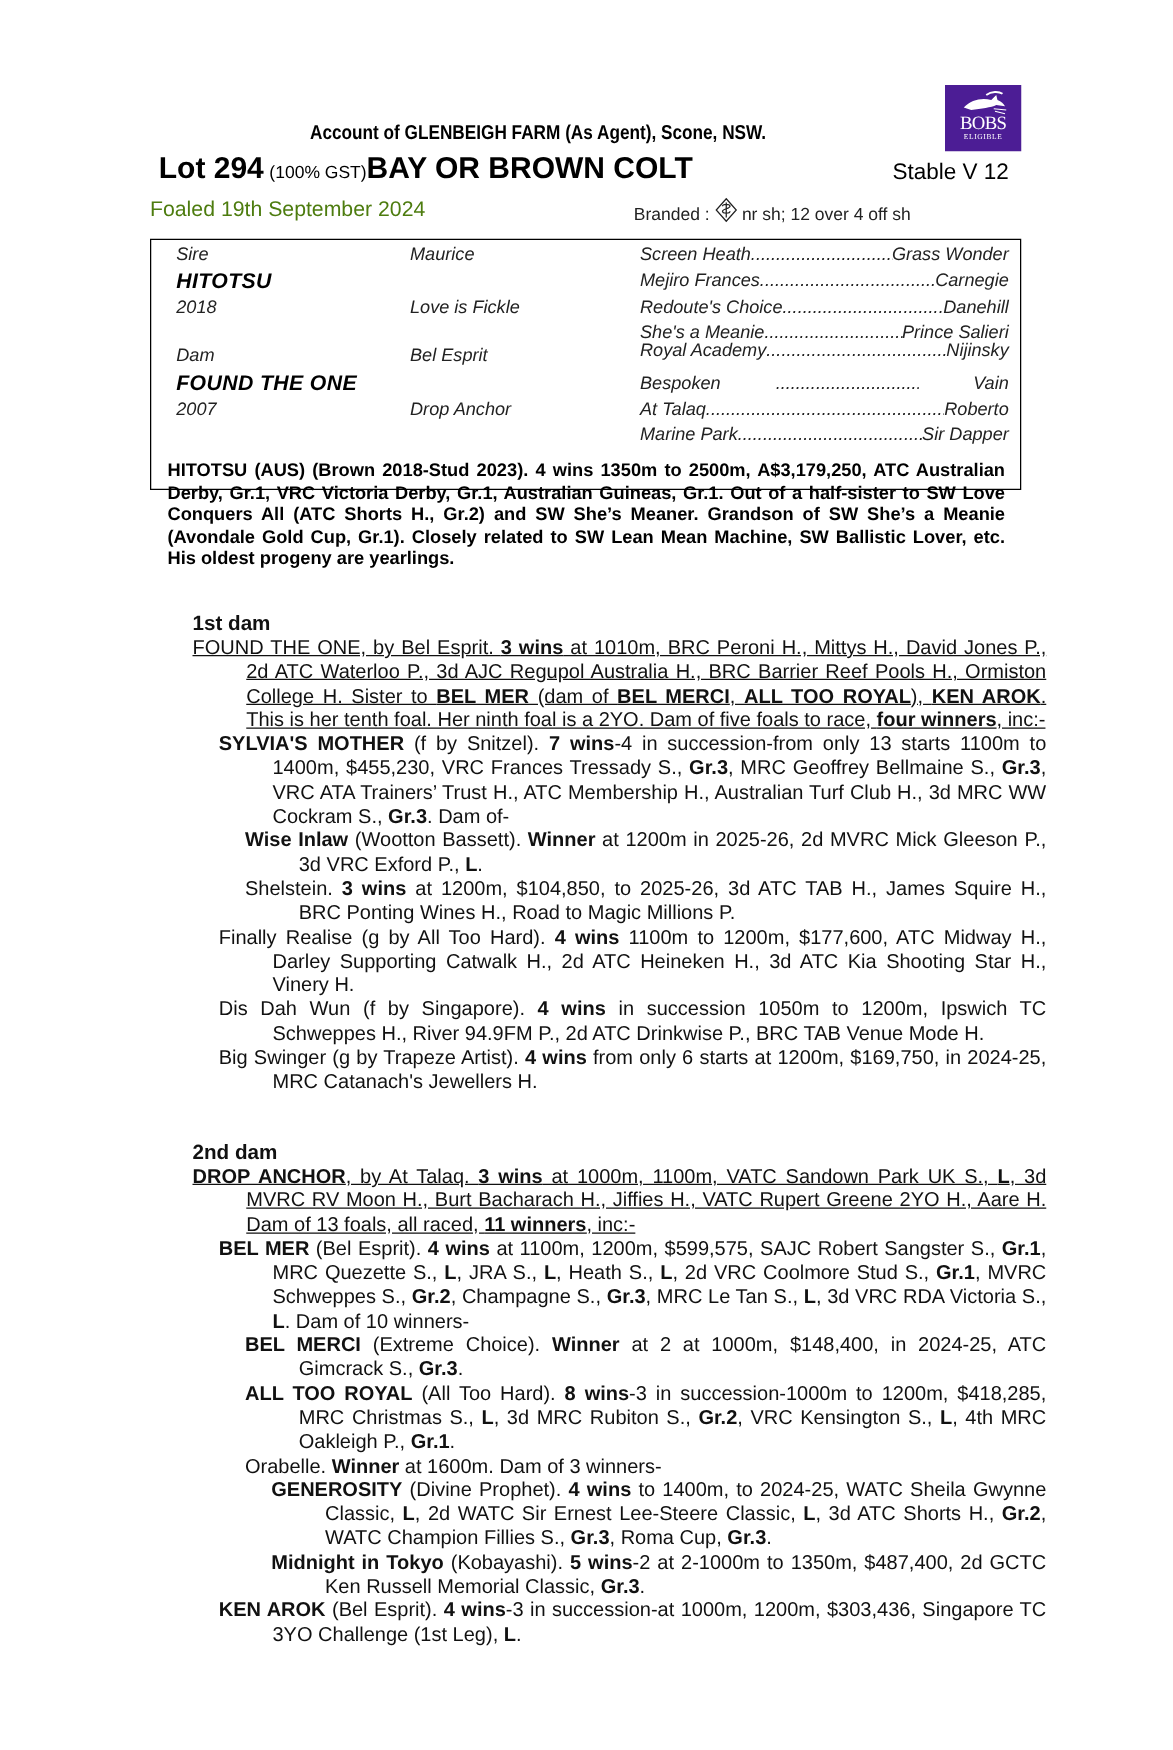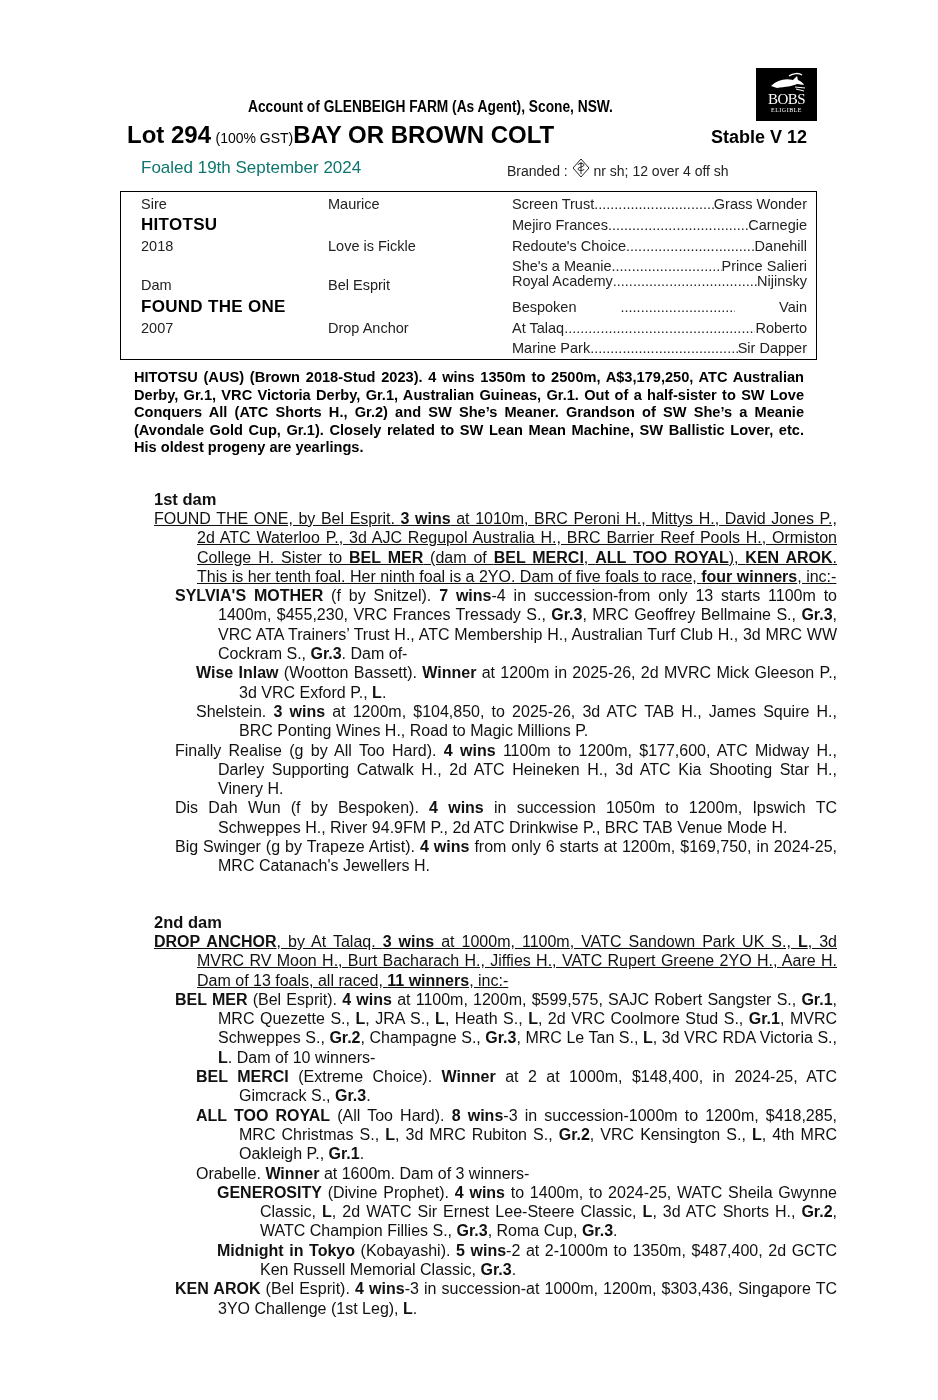--- a/index.html
+++ b/index.html
@@ -1,30 +1,30 @@
 <!DOCTYPE html>
 <html><head>
   <meta charset="utf-8">
   <style>
     html, body { margin: 0; padding: 0; background: #ffffff; }
     body { width: 938px; height: 1400px; position: relative; overflow: hidden; color: #000; font-family: "Liberation Sans", sans-serif; }
-    .logo { position: absolute; left: 756px; top: 68px; width: 61px; height: 53px; background: #000000; color: #fff; text-align: center; }
+    .logo { position: absolute; left: 756px; top: 68px; width: 61px; height: 53px; background: #4c1d95; color: #fff; text-align: center; }
     .logo svg { display: block; margin: 4px auto 0; }
     .logo .bobs { font-family: "Liberation Serif", serif; font-size: 15px; line-height: 14px; letter-spacing: -0.5px; }
     .logo .elig { font-family: "Liberation Serif", serif; font-size: 6px; letter-spacing: 0.5px; line-height: 8px; }
     .account { position: absolute; left: 248px; top: 98px; font-size: 16px; font-weight: bold; transform: scaleX(0.86); transform-origin: left top; white-space: nowrap; }
     .lotline { position: absolute; left: 127px; top: 121px; width: 680px; white-space: nowrap; }
     .lot { font-size: 24px; font-weight: bold; }
     .gst { font-size: 14px; }
     .colour { font-size: 24px; font-weight: bold; }
-    .stable { position: absolute; right: 0; top: 6px; font-size: 18px; font-weight: bold; }
-    .foaled { position: absolute; left: 141px; top: 158px; font-size: 17px; color: #0f766e; }
+    .stable { position: absolute; right: 0; top: 6px; font-size: 18px; font-weight: normal; }
+    .foaled { position: absolute; left: 120px; top: 158px; font-size: 17px; color: #4d7c0f; }
     .branded { position: absolute; left: 507px; top: 158px; font-size: 14px; color: #222; white-space: nowrap; }
     .branded svg { vertical-align: -2px; }
-    .pedigree { position: absolute; left: 120px; top: 191px; width: 697px; height: 169px; border: 1.5px solid #000; box-sizing: border-box; }
+    .pedigree { position: absolute; left: 120px; top: 191px; width: 697px; height: 201px; border: 1.5px solid #000; box-sizing: border-box; font-style: italic; }
     .ped-cell { position: absolute; font-size: 14.5px; white-space: nowrap; color: #222; }
     .ped-name { position: absolute; font-size: 17px; font-weight: 900; white-space: nowrap; letter-spacing: 0.3px; }
     .ped-anc { position: absolute; left: 391px; width: 295px; font-size: 14.5px; color: #222; display: flex; white-space: nowrap; }
     .ped-anc .dots { flex: 1; overflow: hidden; }
     .ped-anc .dots::after { content: "................................................................................................"; letter-spacing: 0px; }
     .sire-summary { position: absolute; left: 134px; top: 369px; width: 670px; font-size: 14.6px; font-weight: 900; line-height: 17.5px; text-align: justify; text-align-last: left; }
     .section { position: absolute; left: 127px; width: 683px; font-size: 16px; line-height: 19.3px; color: #111; margin-left: 27px; }
     .section h3 { margin: 0; font-size: 16.5px; font-weight: 900; line-height: 19px; }
     .entry { text-align: justify; }
     .lvl0 { padding-left: 43px; text-indent: -43px; text-decoration: underline; }
@@ -71,21 +71,21 @@
   <div class="ped-cell" style="left:207px; top:4px;">Maurice</div>
   <div class="ped-cell" style="left:207px; top:46px;">Love is Fickle</div>
 
   <div class="ped-cell" style="left:20px; top:85px;">Dam</div>
   <div class="ped-name" style="left:20px; top:105px;">FOUND THE ONE</div>
   <div class="ped-cell" style="left:20px; top:128px;">2007</div>
   <div class="ped-cell" style="left:207px; top:85px;">Bel Esprit</div>
   <div class="ped-cell" style="left:207px; top:128px;">Drop Anchor</div>
 
   <div class="ped-anc" style="top:4px;">
-      <span>Screen Trust</span>
+      <span>Screen Heath</span>
       <span class="dots"></span>
       <span>Grass Wonder</span>
     </div>
   <div class="ped-anc" style="top:25px;">
       <span>Mejiro Frances</span>
       <span class="dots"></span>
       <span>Carnegie</span>
     </div>
   <div class="ped-anc" style="top:46px;">
       <span>Redoute's Choice</span>
@@ -122,21 +122,21 @@
 <div class="sire-summary">HITOTSU (AUS) (Brown 2018-Stud 2023). 4 wins 1350m to 2500m, A$3,179,250, ATC Australian Derby, Gr.1, VRC Victoria Derby, Gr.1, Australian Guineas, Gr.1. Out of a half-sister to SW Love Conquers All (ATC Shorts H., Gr.2) and SW She’s Meaner. Grandson of SW She’s a Meanie (Avondale Gold Cup, Gr.1). Closely related to SW Lean Mean Machine, SW Ballistic Lover, etc. His oldest progeny are yearlings.</div>
 
 <div class="section" style="top:490px;">
   <h3>1st dam</h3>
   <div id="first-dam-entries">
       <div class="entry lvl0"><span>FOUND THE ONE, by Bel Esprit. </span><b>3 wins</b><span> at 1010m, BRC Peroni H., Mittys H., David Jones P., 2d ATC Waterloo P., 3d AJC Regupol Australia H., BRC Barrier Reef Pools H., Ormiston College H. Sister to </span><b>BEL MER</b><span> (dam of </span><b>BEL MERCI</b><span>, </span><b>ALL TOO ROYAL</b><span>), </span><b>KEN AROK</b><span>. This is her tenth foal. Her ninth foal is a 2YO. Dam of five foals to race, </span><b>four winners</b><span>, inc:-</span></div>
       <div class="entry lvl1"><b>SYLVIA'S MOTHER</b><span> (f by Snitzel). </span><b>7 wins</b><span>-4 in succession-from only 13 starts 1100m to 1400m, $455,230, VRC Frances Tressady S., </span><b>Gr.3</b><span>, MRC Geoffrey Bellmaine S., </span><b>Gr.3</b><span>, VRC ATA Trainers’ Trust H., ATC Membership H., Australian Turf Club H., 3d MRC WW Cockram S., </span><b>Gr.3</b><span>. Dam of-</span></div>
       <div class="entry lvl2"><b>Wise Inlaw</b><span> (Wootton Bassett). </span><b>Winner</b><span> at 1200m in 2025-26, 2d MVRC Mick Gleeson P., 3d VRC Exford P., </span><b>L</b><span>.</span></div>
       <div class="entry lvl2"><span>Shelstein. </span><b>3 wins</b><span> at 1200m, $104,850, to 2025-26, 3d ATC TAB H., James Squire H., BRC Ponting Wines H., Road to Magic Millions P.</span></div>
       <div class="entry lvl1"><span>Finally Realise (g by All Too Hard). </span><b>4 wins</b><span> 1100m to 1200m, $177,600, ATC Midway H., Darley Supporting Catwalk H., 2d ATC Heineken H., 3d ATC Kia Shooting Star H., Vinery H.</span></div>
-      <div class="entry lvl1"><span>Dis Dah Wun (f by Bespoken). </span><b>4 wins</b><span> in succession 1050m to 1200m, Ipswich TC Schweppes H., River 94.9FM P., 2d ATC Drinkwise P., BRC TAB Venue Mode H.</span></div>
+      <div class="entry lvl1"><span>Dis Dah Wun (f by Singapore). </span><b>4 wins</b><span> in succession 1050m to 1200m, Ipswich TC Schweppes H., River 94.9FM P., 2d ATC Drinkwise P., BRC TAB Venue Mode H.</span></div>
       <div class="entry lvl1"><span>Big Swinger (g by Trapeze Artist). </span><b>4 wins</b><span> from only 6 starts at 1200m, $169,750, in 2024-25, MRC Catanach's Jewellers H.</span></div>
     </div>
 </div>
 
 <div class="section" style="top:913px;">
   <h3>2nd dam</h3>
   <div id="second-dam-entries">
       <div class="entry lvl0"><b>DROP ANCHOR</b><span>, by At Talaq. </span><b>3 wins</b><span> at 1000m, 1100m, VATC Sandown Park UK S., </span><b>L</b><span>, 3d MVRC RV Moon H., Burt Bacharach H., Jiffies H., VATC Rupert Greene 2YO H., Aare H. Dam of 13 foals, all raced, </span><b>11 winners</b><span>, inc:-</span></div>
       <div class="entry lvl1"><b>BEL MER</b><span> (Bel Esprit). </span><b>4 wins</b><span> at 1100m, 1200m, $599,575, SAJC Robert Sangster S., </span><b>Gr.1</b><span>, MRC Quezette S., </span><b>L</b><span>, JRA S., </span><b>L</b><span>, Heath S., </span><b>L</b><span>, 2d VRC Coolmore Stud S., </span><b>Gr.1</b><span>, MVRC Schweppes S., </span><b>Gr.2</b><span>, Champagne S., </span><b>Gr.3</b><span>, MRC Le Tan S., </span><b>L</b><span>, 3d VRC RDA Victoria S., </span><b>L</b><span>. Dam of 10 winners-</span></div>
       <div class="entry lvl2"><b>BEL MERCI</b><span> (Extreme Choice). </span><b>Winner</b><span> at 2 at 1000m, $148,400, in 2024-25, ATC Gimcrack S., </span><b>Gr.3</b><span>.</span></div>

